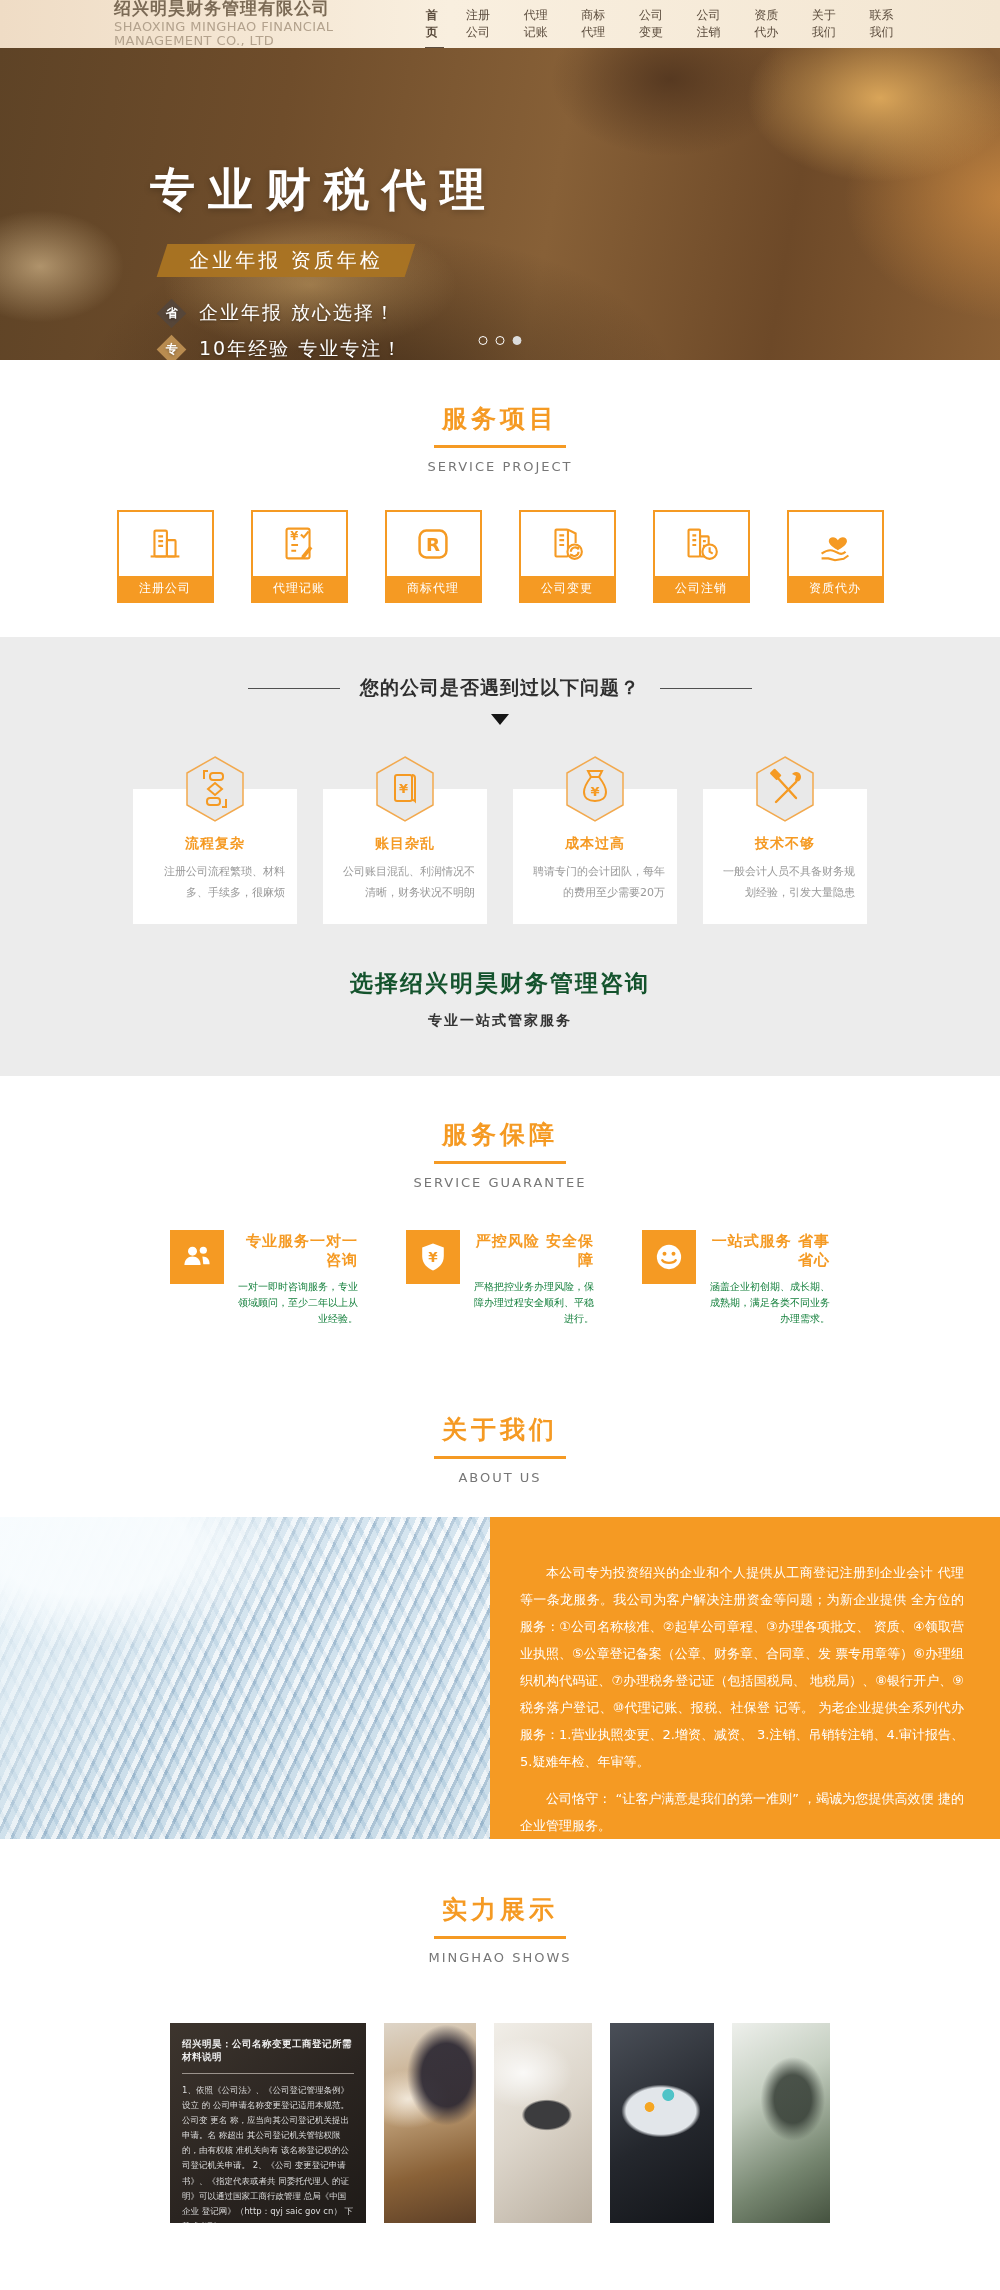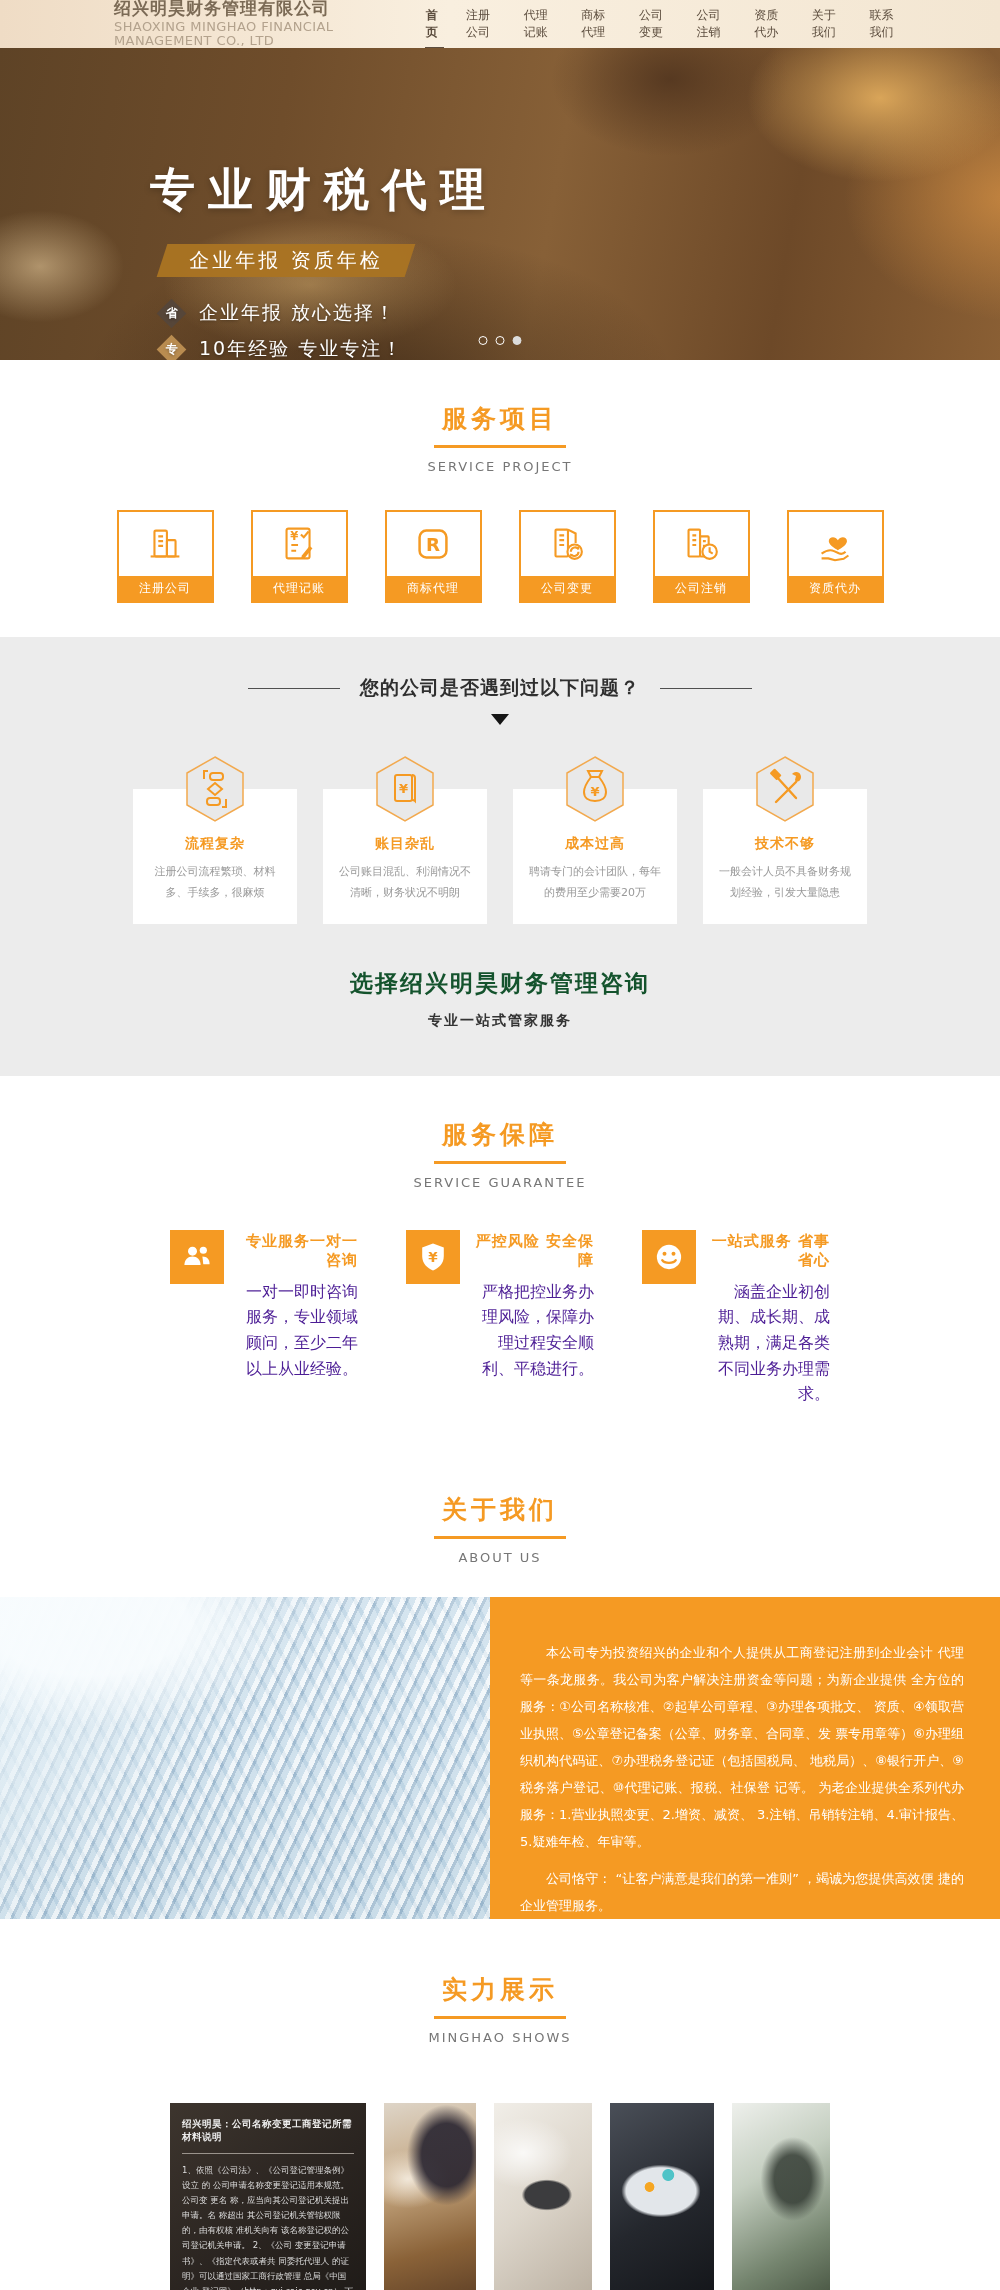--- a/index.html
+++ b/index.html
@@ -60,32 +60,32 @@
   .problems { background:#ececec; padding:38px 0 46px; }
   .problems-heading { display:flex; align-items:center; justify-content:center; gap:20px;
     color:#2f2f2f; font-size:19px; font-weight:bold; letter-spacing:1px; }
   .hline { width:92px; height:1px; background:#4f4f4f; }
   .down-triangle { width:0; height:0; border-left:9px solid transparent; border-right:9px solid transparent;
     border-top:11px solid #151515; margin:13px auto 0; }
   .problem-cards { display:flex; justify-content:center; gap:26px; margin-top:64px; }
   .problem-card { width:164px; background:#fff; padding:0 12px 20px; }
   .hexagon { width:58px; height:66px; margin:-33px auto 0; }
   .problem-title { color:#f59a23; font-size:14px; font-weight:bold; text-align:center; margin-top:13px; letter-spacing:1px; }
-  .problem-desc { color:#999; font-size:11px; line-height:1.9; text-align:center; margin-top:9px; }
+  .problem-desc { color:#999; font-size:11px; line-height:1.9; text-align:right; margin-top:9px; }
   .choose-title { color:#14532d; font-size:23px; font-weight:bold; text-align:center; margin-top:44px; letter-spacing:2px; }
   .choose-sub { color:#333; font-size:14px; font-weight:bold; text-align:center; margin-top:13px; letter-spacing:2px; }
 
   
   .guarantee { padding-bottom:44px; }
   .guarantee-grid { width:660px; margin:40px auto 0; display:grid; grid-template-columns:1fr 1fr 1fr; gap:32px 48px;text-align:right; }
   .g-item { display:flex; }
   .g-icon { width:54px; height:54px; background:#f59a23; flex:none; display:flex; align-items:center; justify-content:center; }
   .g-text { margin-left:14px; padding-top:2px; }
   .g-title { color:#f59a23; font-size:15px; font-weight:bold; letter-spacing:1px; }
-  .g-desc { color:#4c1d95; font-size:16px; margin-top:9px; line-height:1.6; }
+  .g-desc { color:#15803d; font-size:10px; margin-top:9px; line-height:1.6; }
 
   
   .about-block { display:flex; height:322px; margin-top:32px; }
   .about-photo { width:490px; flex:none;
     background:
       radial-gradient(280px 150px at 18% 8%, rgba(248,252,254,.95) 0 35%, rgba(248,252,254,0) 70%),
       linear-gradient(135deg, rgba(240,248,252,.9) 0%, rgba(228,239,245,.6) 28%, rgba(228,239,245,0) 46%),
       repeating-linear-gradient(115deg, rgba(255,255,255,.6) 0 5px, rgba(137,168,194,.5) 5px 8px, rgba(198,219,233,.55) 8px 14px),
       repeating-linear-gradient(62deg, rgba(255,255,255,.35) 0 11px, rgba(148,178,203,.35) 11px 15px),
       linear-gradient(180deg,#dceaf2 0%,#cde0ec 40%,#b4cddc 100%); }

